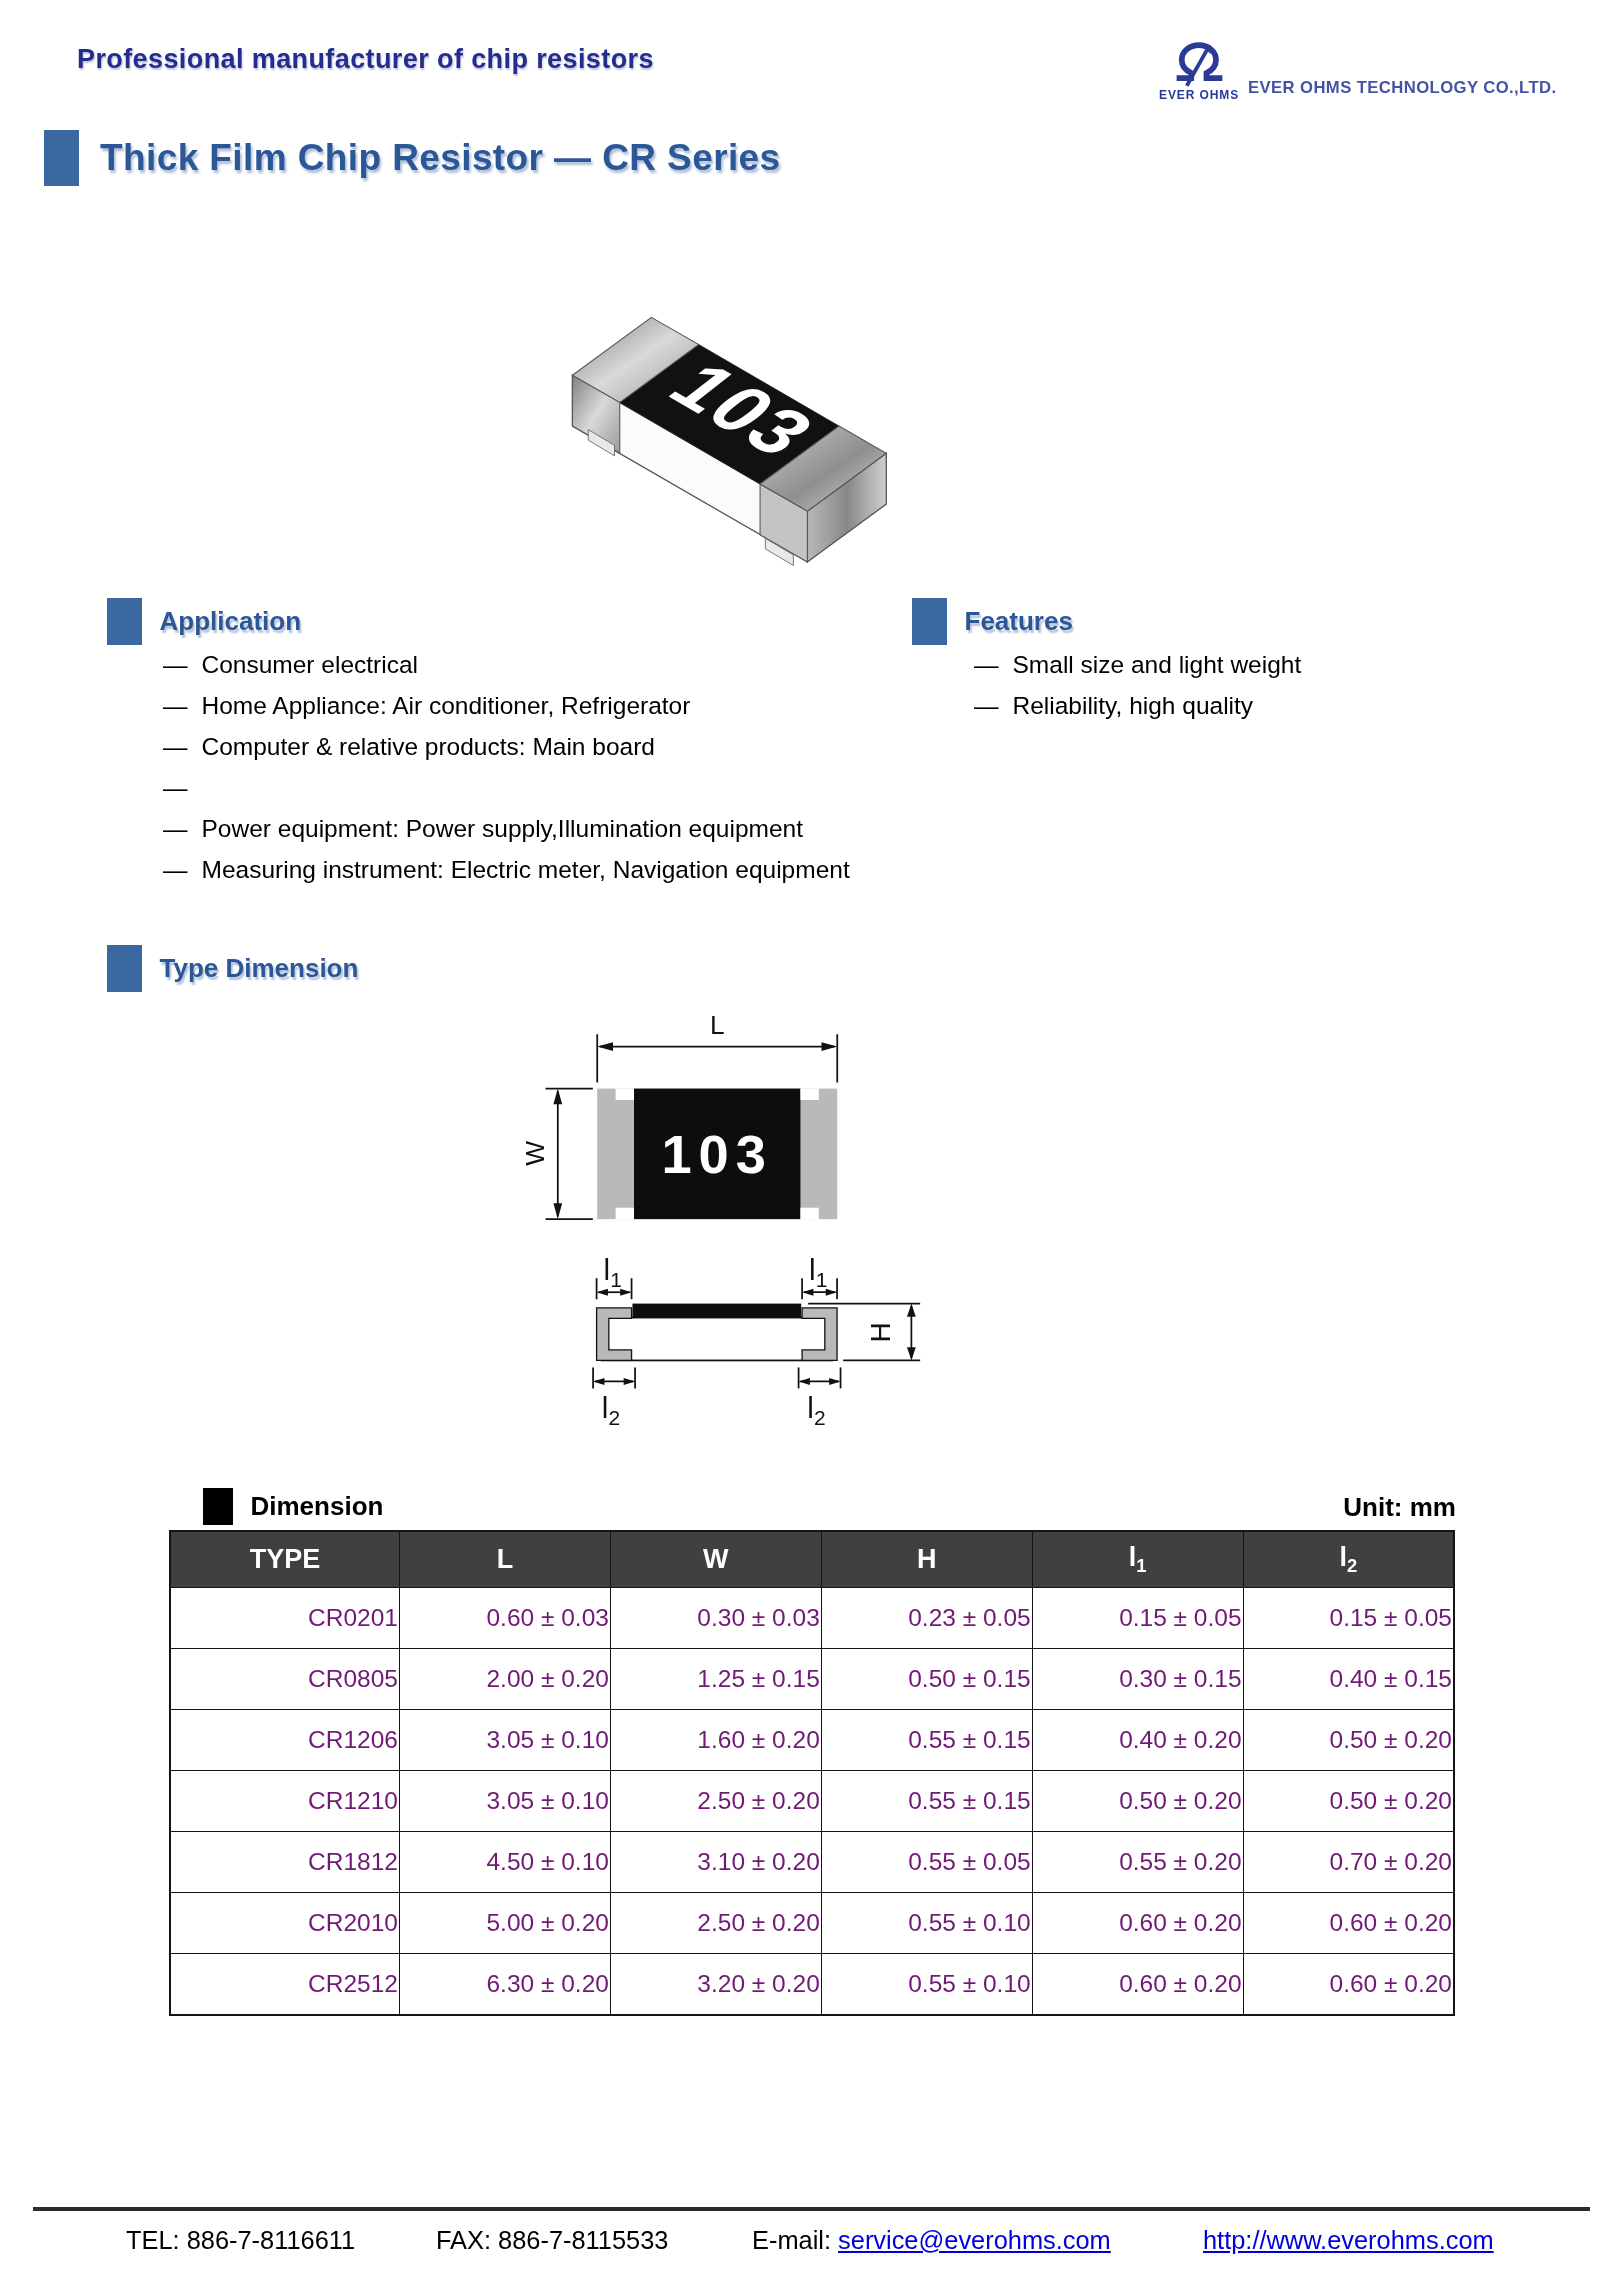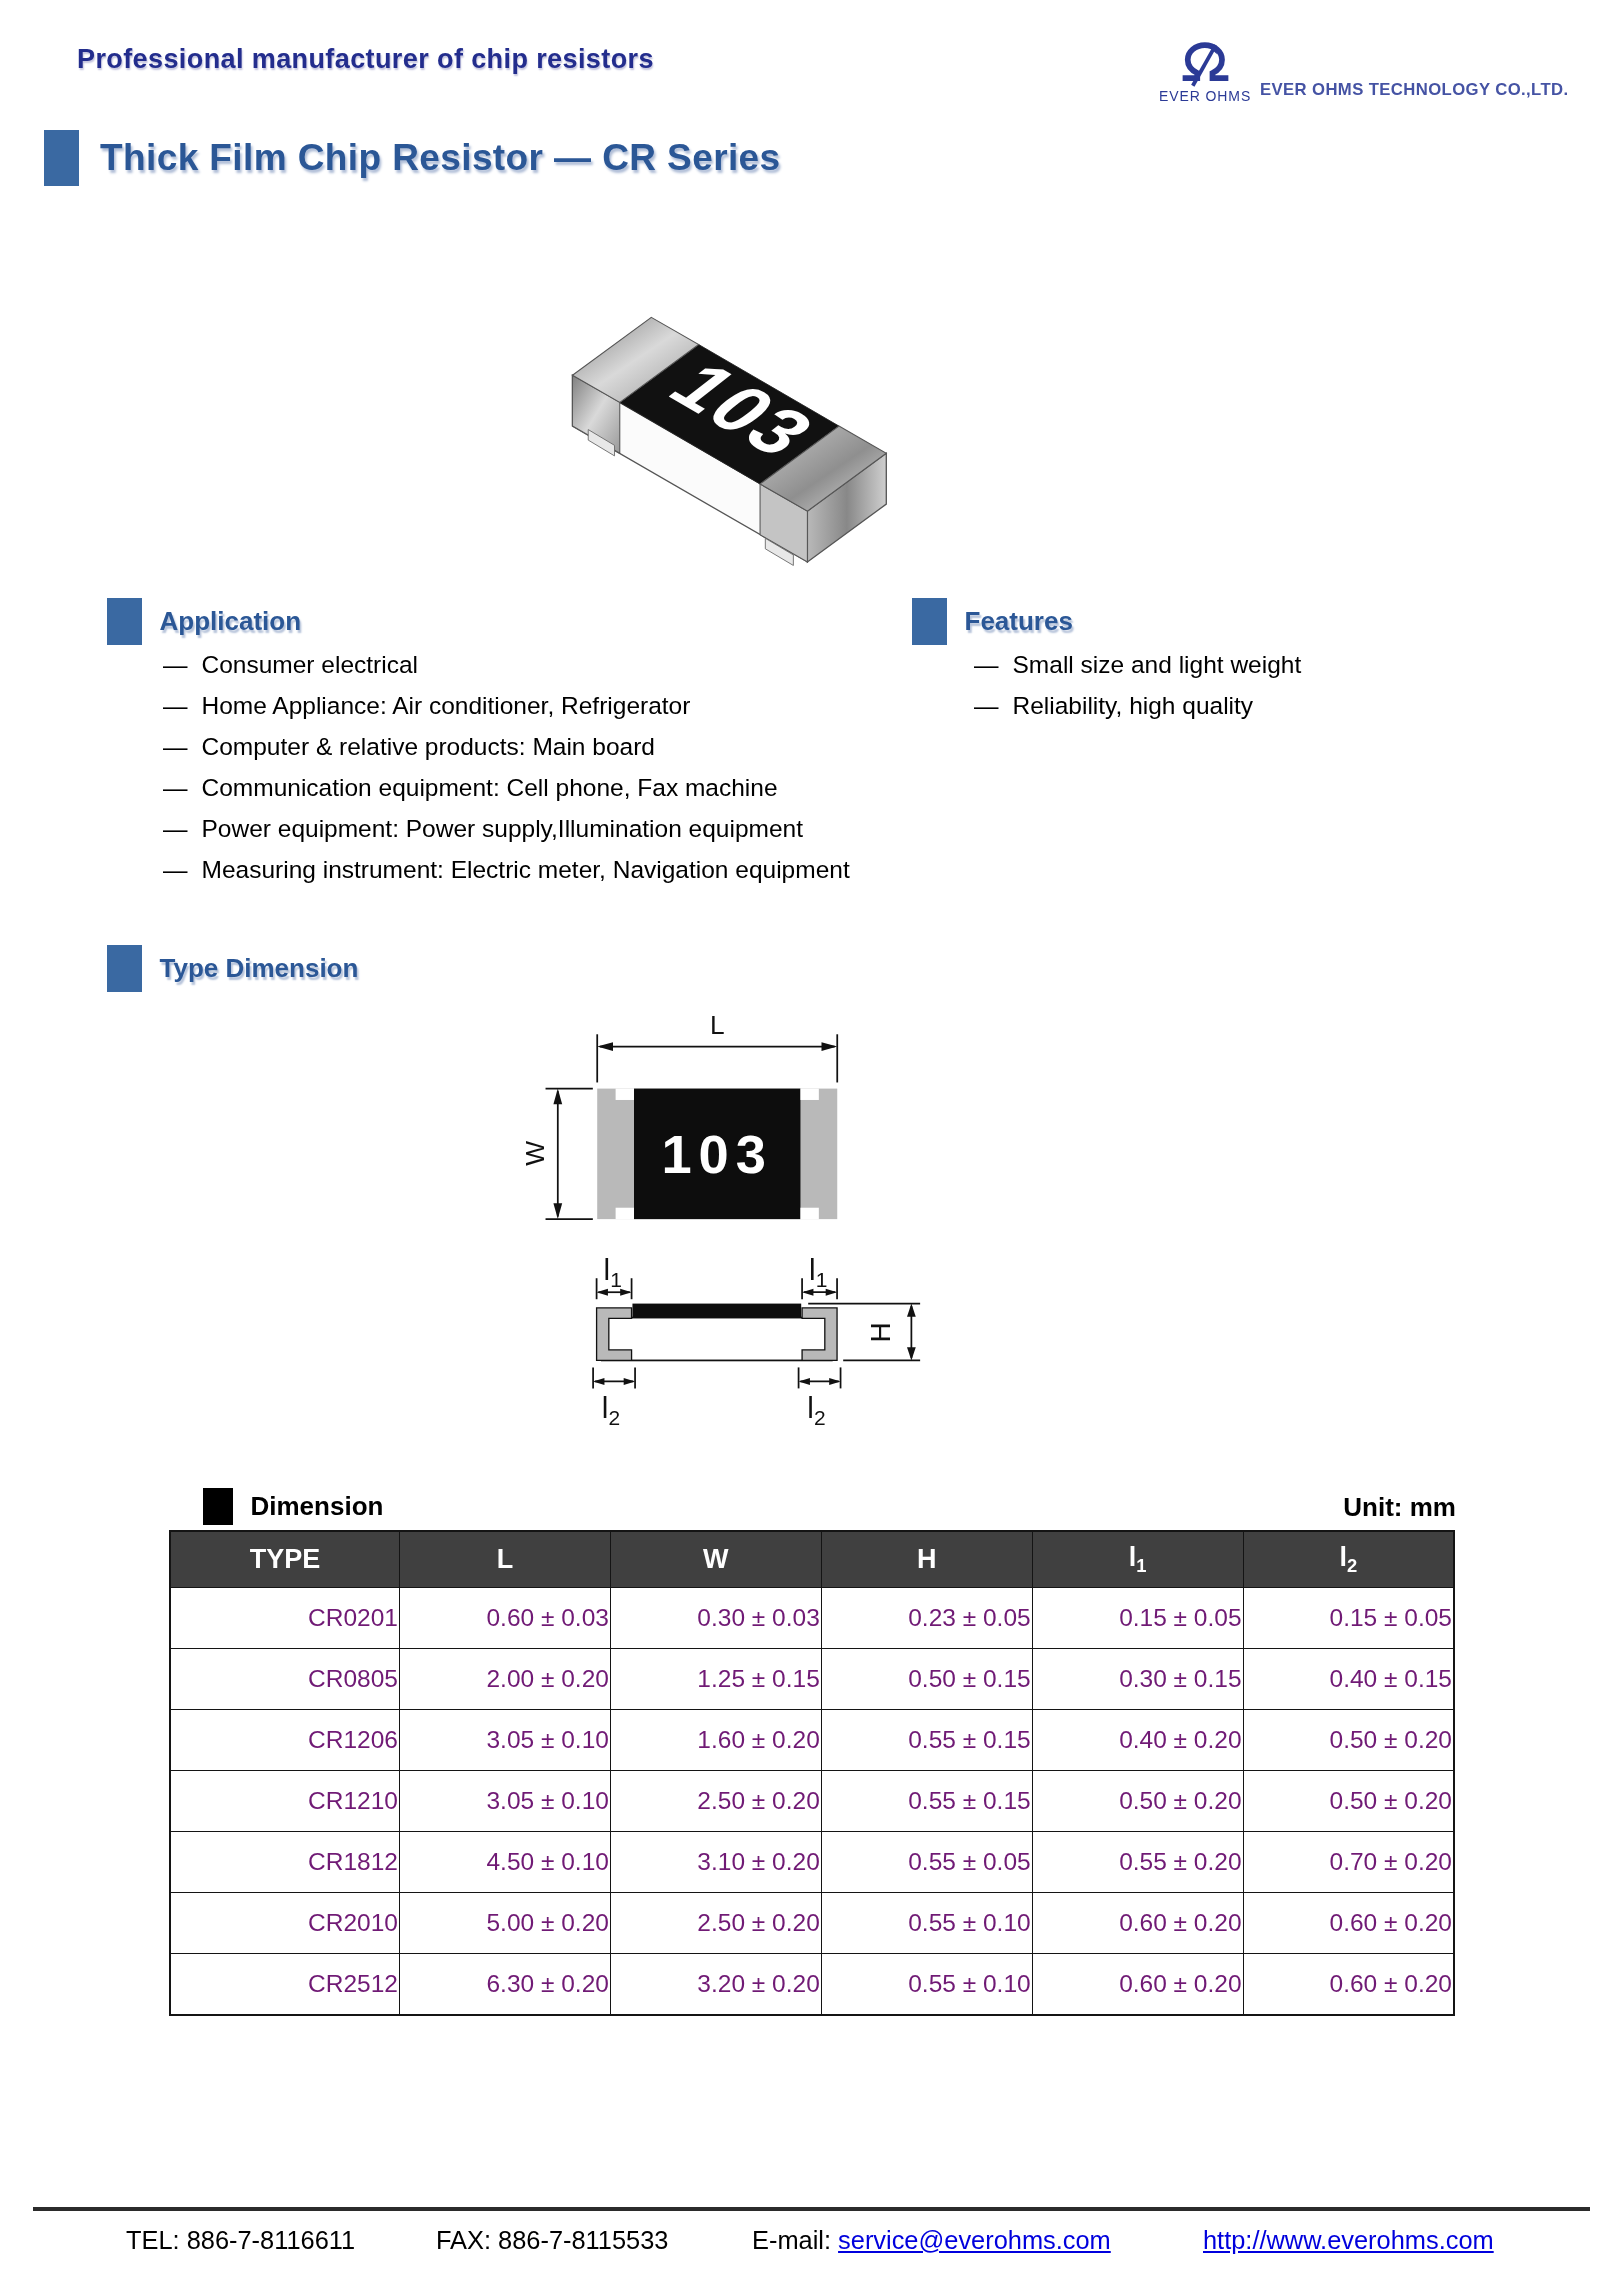--- a/index.html
+++ b/index.html
@@ -18,21 +18,21 @@
     text-shadow:0.9px 1.8px 1.8px #c2c2dd;
     letter-spacing:0.4px;
     text-align:right;
   }
   .logo-block{
     position:absolute; left:1159px; top:40px;
     display:flex; align-items:flex-end; gap:8.8px;
   }
   .logo-symbol-col{display:flex; flex-direction:column; align-items:center;}
   .logo-caption{
-    font-size:14px; font-weight:normal; color:#2b3a96; letter-spacing:0.9px; margin-top:0.9px;
+    font-size:12px; font-weight:bold; color:#2b3a96; letter-spacing:0.9px; margin-top:0.9px;
   }
   .company-name{
     font-size:16.7px; font-weight:bold; color:#4553a4; letter-spacing:0.4px;
     padding-bottom:3.5px; white-space:nowrap;
   }
   
   .title-row{
     position:absolute; left:44px; top:130px;
     display:flex; align-items:center; gap:21px;
   }
@@ -166,21 +166,20 @@
       <div class="list-item">
         <span class="dash">—</span>
         <span>Home Appliance: Air conditioner, Refrigerator</span>
       </div>
       <div class="list-item">
         <span class="dash">—</span>
         <span>Computer &amp; relative products: Main board</span>
       </div>
       <div class="list-item">
         <span class="dash">—</span>
-        <span>Communication equipment: Cell phone, Fax machine</span>
       </div>
       <div class="list-item">
         <span class="dash">—</span>
         <span>Power equipment: Power supply,Illumination equipment</span>
       </div>
       <div class="list-item">
         <span class="dash">—</span>
         <span>Measuring instrument: Electric meter, Navigation equipment</span>
       </div>
     </div>

